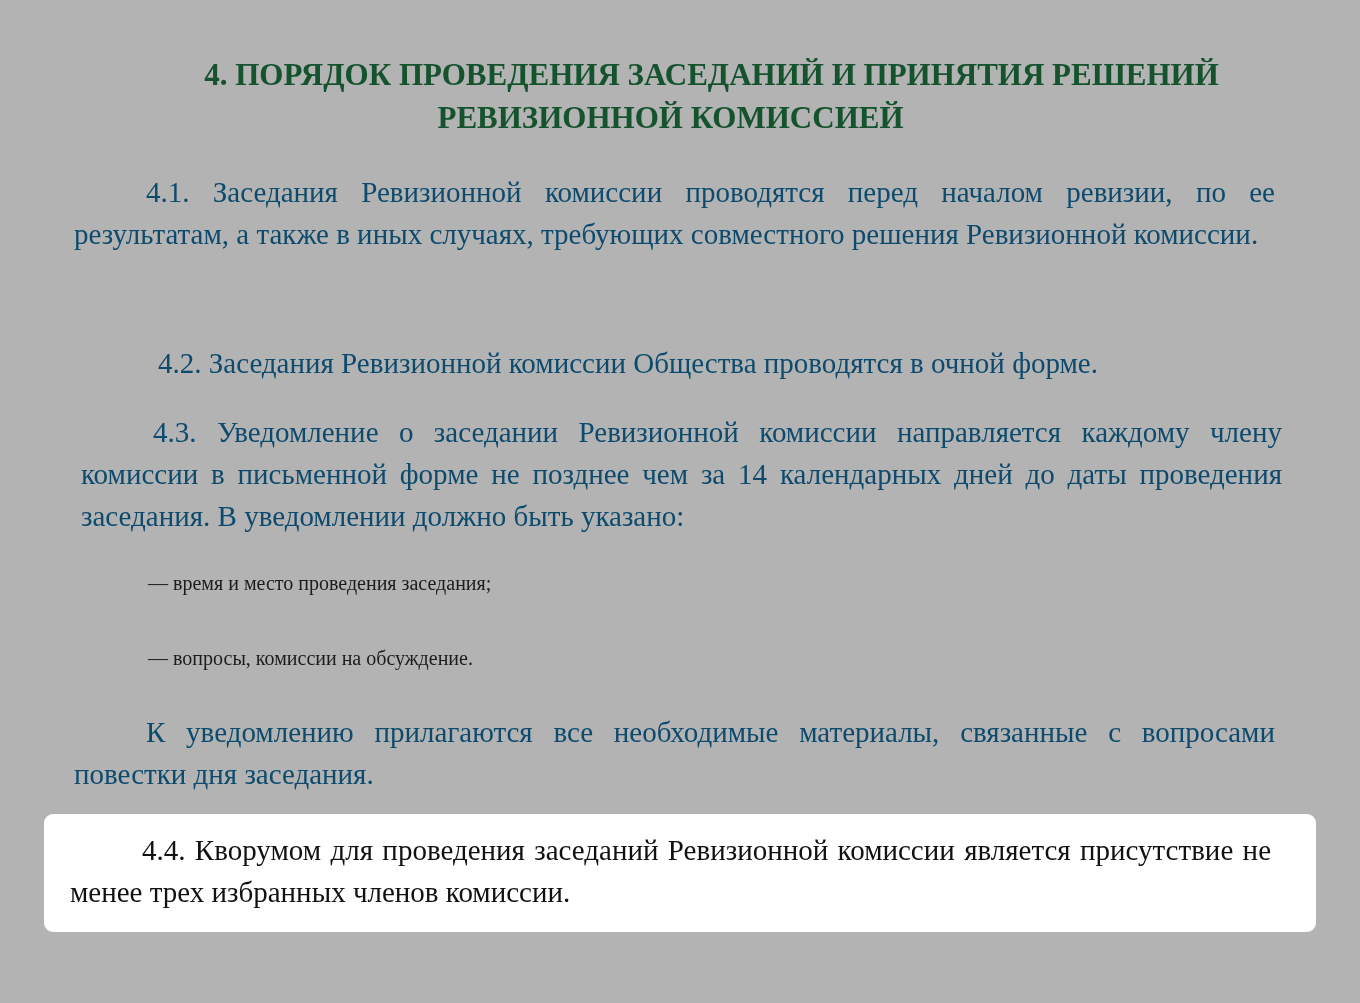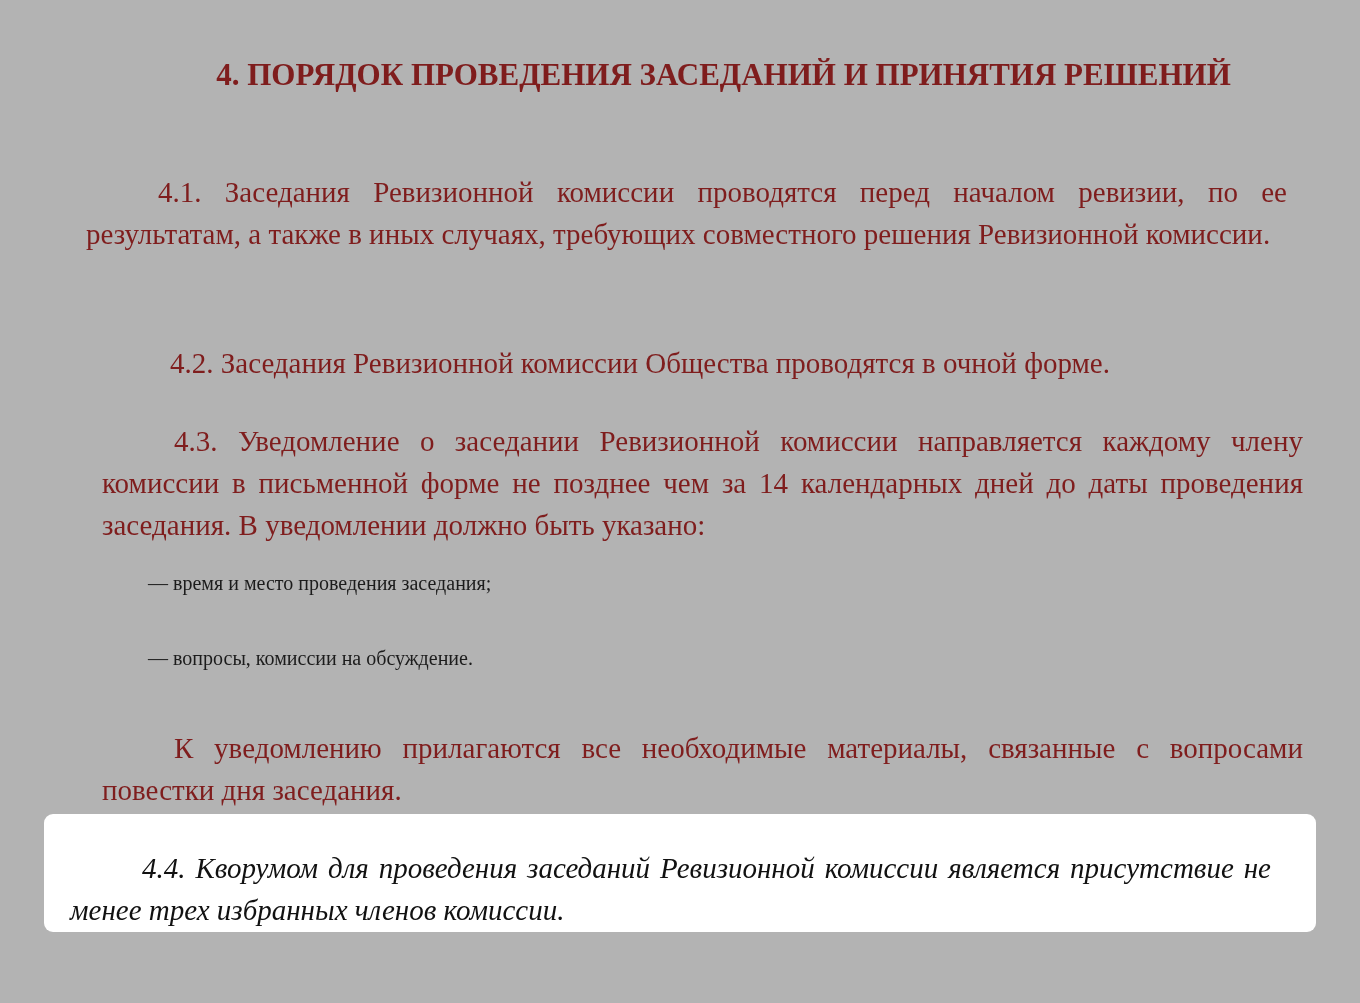--- a/index.html
+++ b/index.html
@@ -16,84 +16,84 @@
       color: #1a1a1a;
     }
     .page {
       position: absolute;
       left: 70px;
       top: 0;
       width: 1201px;
     }
     .heading {
       position: absolute;
-      left: 12px;
+      left: 0;
       top: 53px;
       width: 1201px;
       text-align: center;
       font-weight: bold;
       font-size: 31px;
       line-height: 43px;
-      color: #7f1d1d;
+      color: #14532d;
       letter-spacing: 0px;
     }
     .heading .line1 { display: block; padding-left: 82px; }
     .heading .line2 { display: block; padding-left: 0px; }
     .para {
       position: absolute;
-      left: 16px;
+      left: 4px;
       width: 1201px;
       font-size: 29px;
       line-height: 42px;
       text-align: justify;
       text-indent: 72px;
-      color: #7f1d1d;
+      color: #0c4a6e;
     }
     .bullet {
       position: absolute;
       left: 78px;
       font-size: 20px;
       line-height: 42px;
       color: #1c1c1c;
       white-space: nowrap;
     }
     .highlight-box {
       position: absolute;
       left: 44px;
       top: 814px;
       width: 1272px;
       height: 118px;
       background: #ffffff;
       border-radius: 9px;
     }
     .highlight-box .para {
       left: 26px;
-      top: 33px;
+      top: 15px;
       color: #111;
-      font-style: italic;
     }
   </style>
 </head>
 <body>
 
 <div class="page">
 
   <h1 class="heading" style="margin:0;">
     <span class="line1">4. ПОРЯДОК ПРОВЕДЕНИЯ ЗАСЕДАНИЙ И ПРИНЯТИЯ РЕШЕНИЙ</span>
+    <span class="line2">РЕВИЗИОННОЙ КОМИССИЕЙ</span>
   </h1>
 
   <p class="para" style="top:171px; margin:0;">4.1. Заседания Ревизионной комиссии проводятся перед началом ревизии, по ее результатам, а также в иных случаях, требующих совместного решения Ревизионной комиссии.</p>
 
   <p class="para" style="top:330px; margin:12px;">4.2. Заседания Ревизионной комиссии Общества проводятся в очной форме.</p>
 
-  <p class="para" style="top:404px; margin:16px;">4.3. Уведомление о заседании Ревизионной комиссии направляется каждому члену комиссии в письменной форме не позднее чем за 14 календарных дней до даты проведения заседания. В уведомлении должно быть указано:</p>
+  <p class="para" style="top:404px; margin:7px;">4.3. Уведомление о заседании Ревизионной комиссии направляется каждому члену комиссии в письменной форме не позднее чем за 14 календарных дней до даты проведения заседания. В уведомлении должно быть указано:</p>
 
   <div class="bullet" style="top:562px;">— время и место проведения заседания;</div>
 
   <div class="bullet" style="top:637px;">— вопросы, комиссии на обсуждение.</div>
 
-  <p class="para" style="top:711px; margin:16px;">К уведомлению прилагаются все необходимые материалы, связанные с вопросами повестки дня заседания.</p>
+  <p class="para" style="top:711px; margin:0;">К уведомлению прилагаются все необходимые материалы, связанные с вопросами повестки дня заседания.</p>
 
 </div>
 
 <div class="highlight-box">
   <p class="para" style="margin:0;">4.4. Кворумом для проведения заседаний Ревизионной комиссии является присутствие не менее трех избранных членов комиссии.</p>
 </div>
 
 </body></html>

